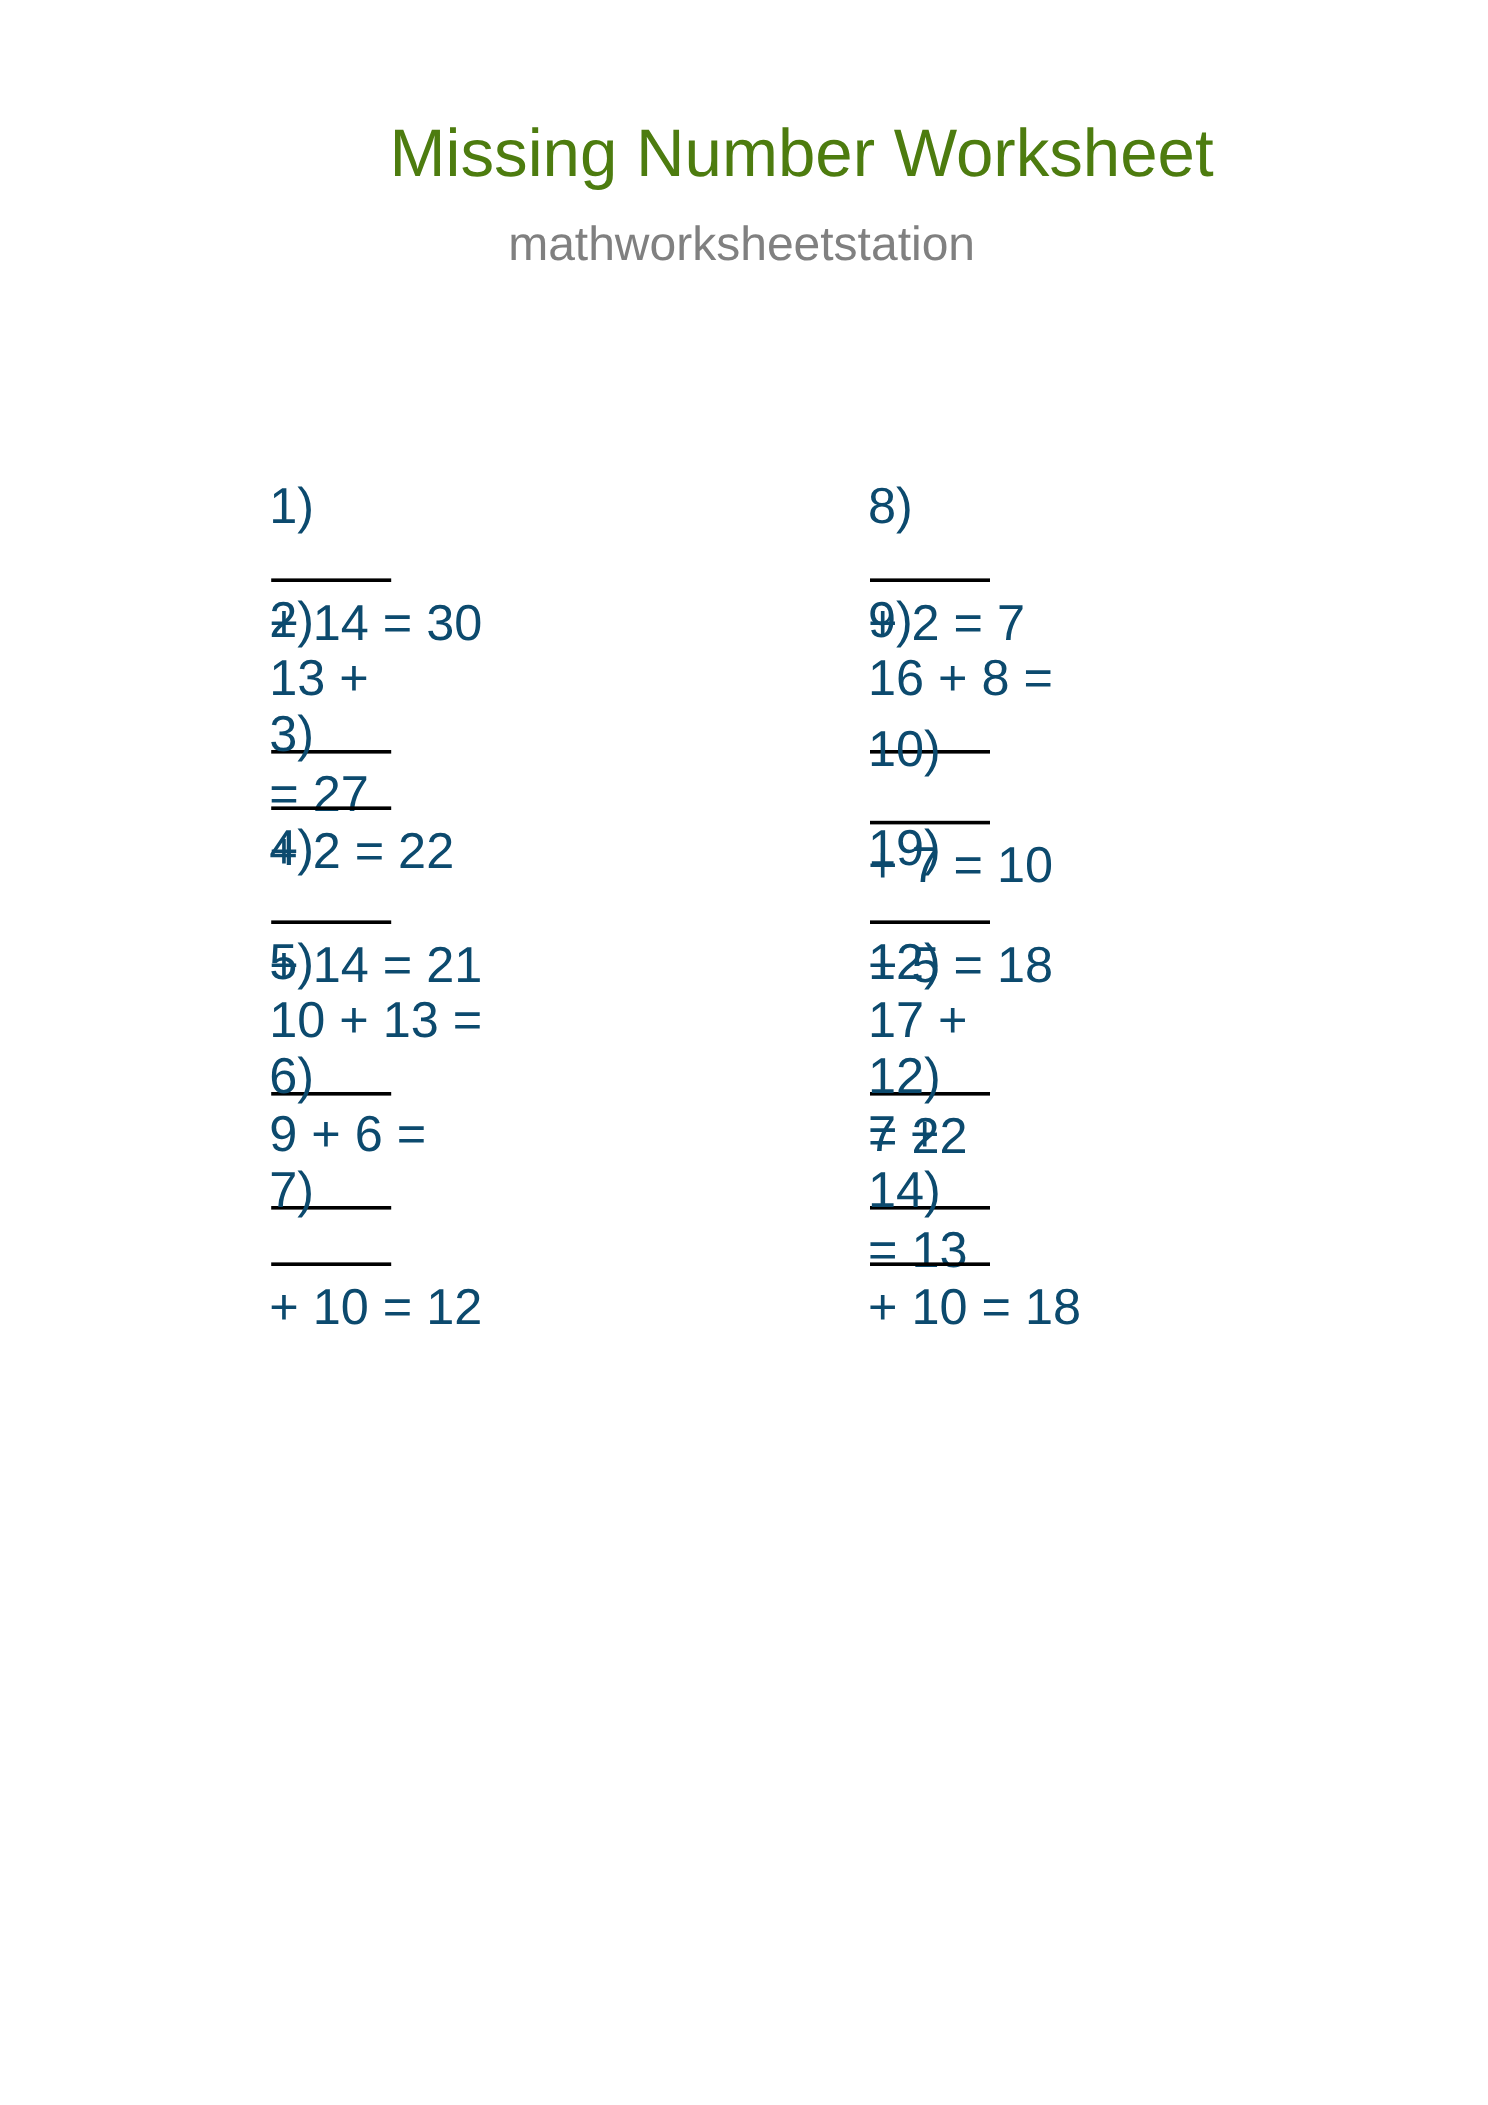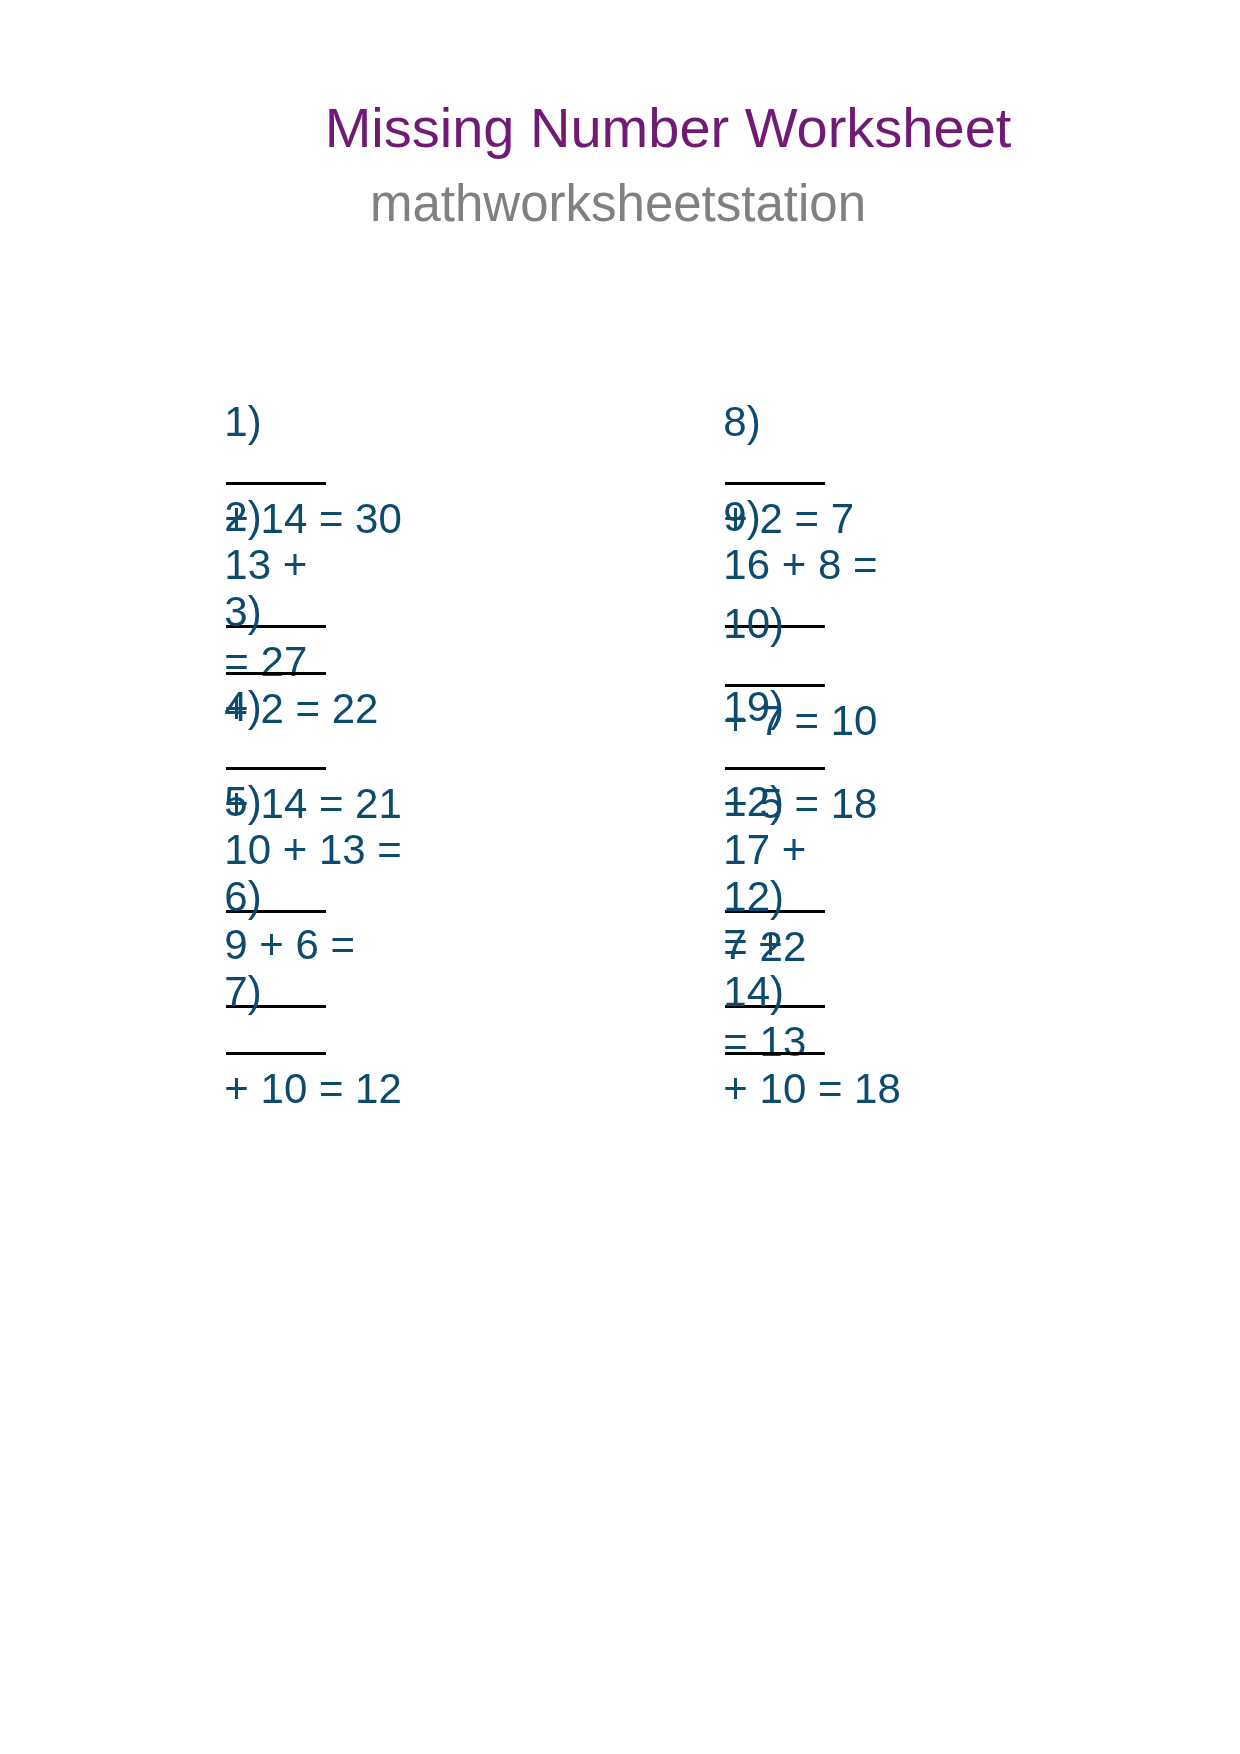--- a/index.html
+++ b/index.html
@@ -16,32 +16,32 @@
       color: #000000;
     }
     .title {
       position: absolute;
       left: 0;
       width: 1240px;
       top: 96px;
       text-align: center;
       font-size: 56px;
       line-height: 64px;
-      color: #701a75;
+      color: #4d7c0f;
       padding-left: 96px;
       box-sizing: border-box;
       white-space: nowrap;
     }
     .subtitle {
       position: absolute;
       left: 0;
       width: 1236px;
       top: 180px;
       text-align: center;
-      font-size: 51px;
+      font-size: 40px;
       line-height: 48px;
       color: #808080;
       box-sizing: border-box;
       white-space: nowrap;
     }
     .problem {
       position: absolute;
       font-size: 42px;
       line-height: 48px;
       white-space: pre;

